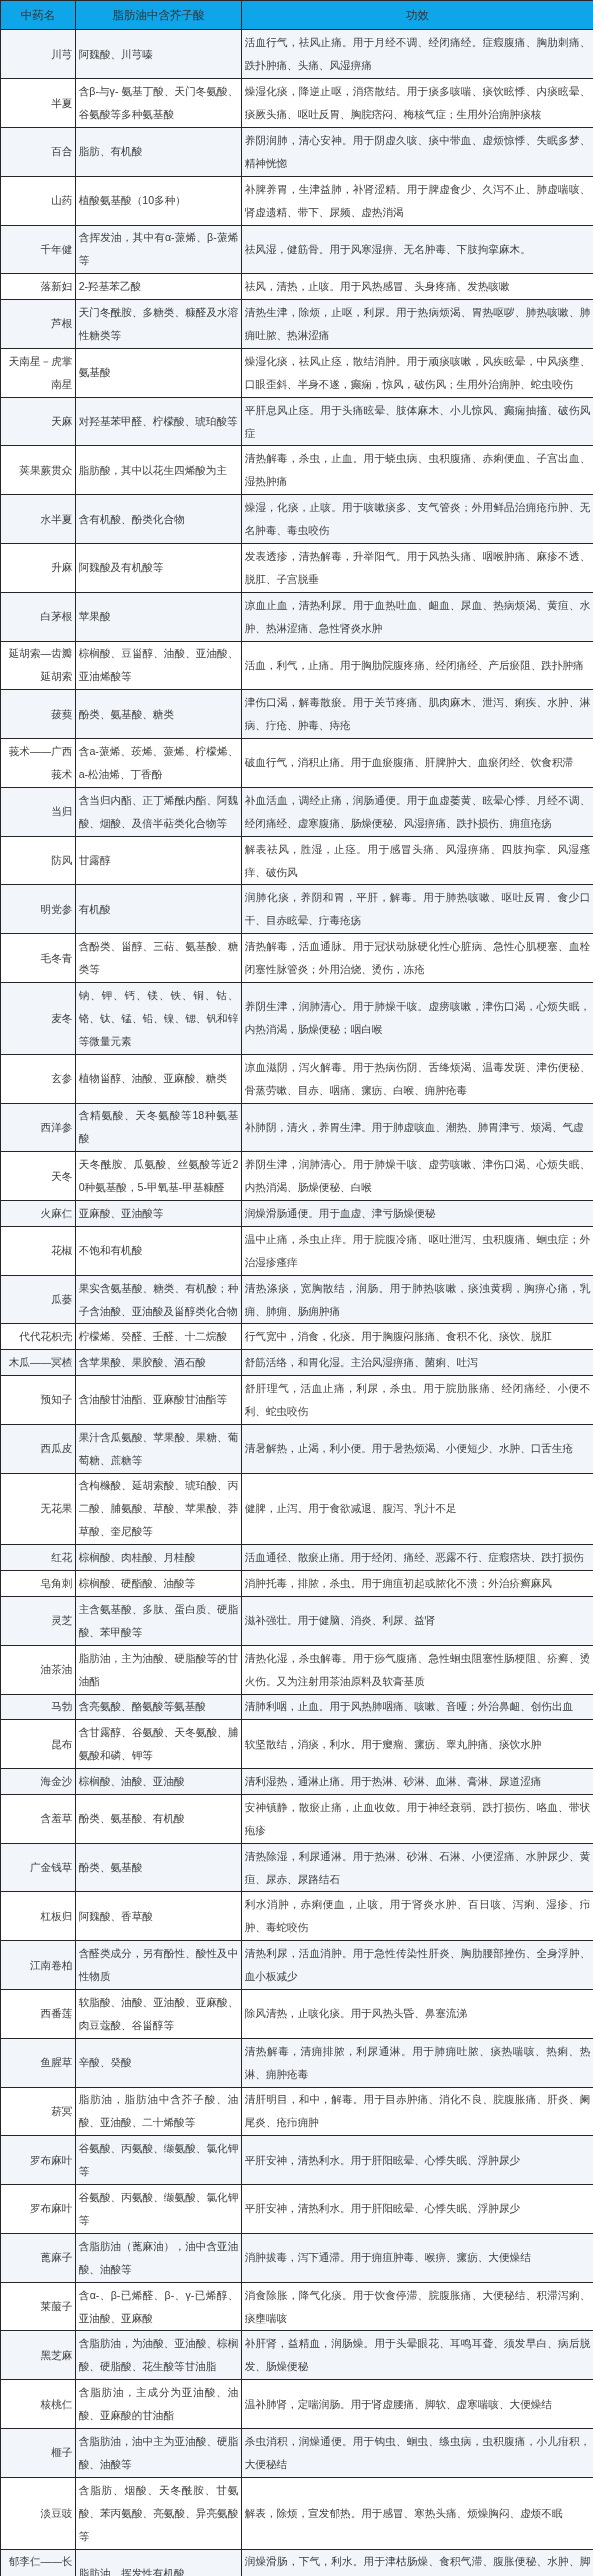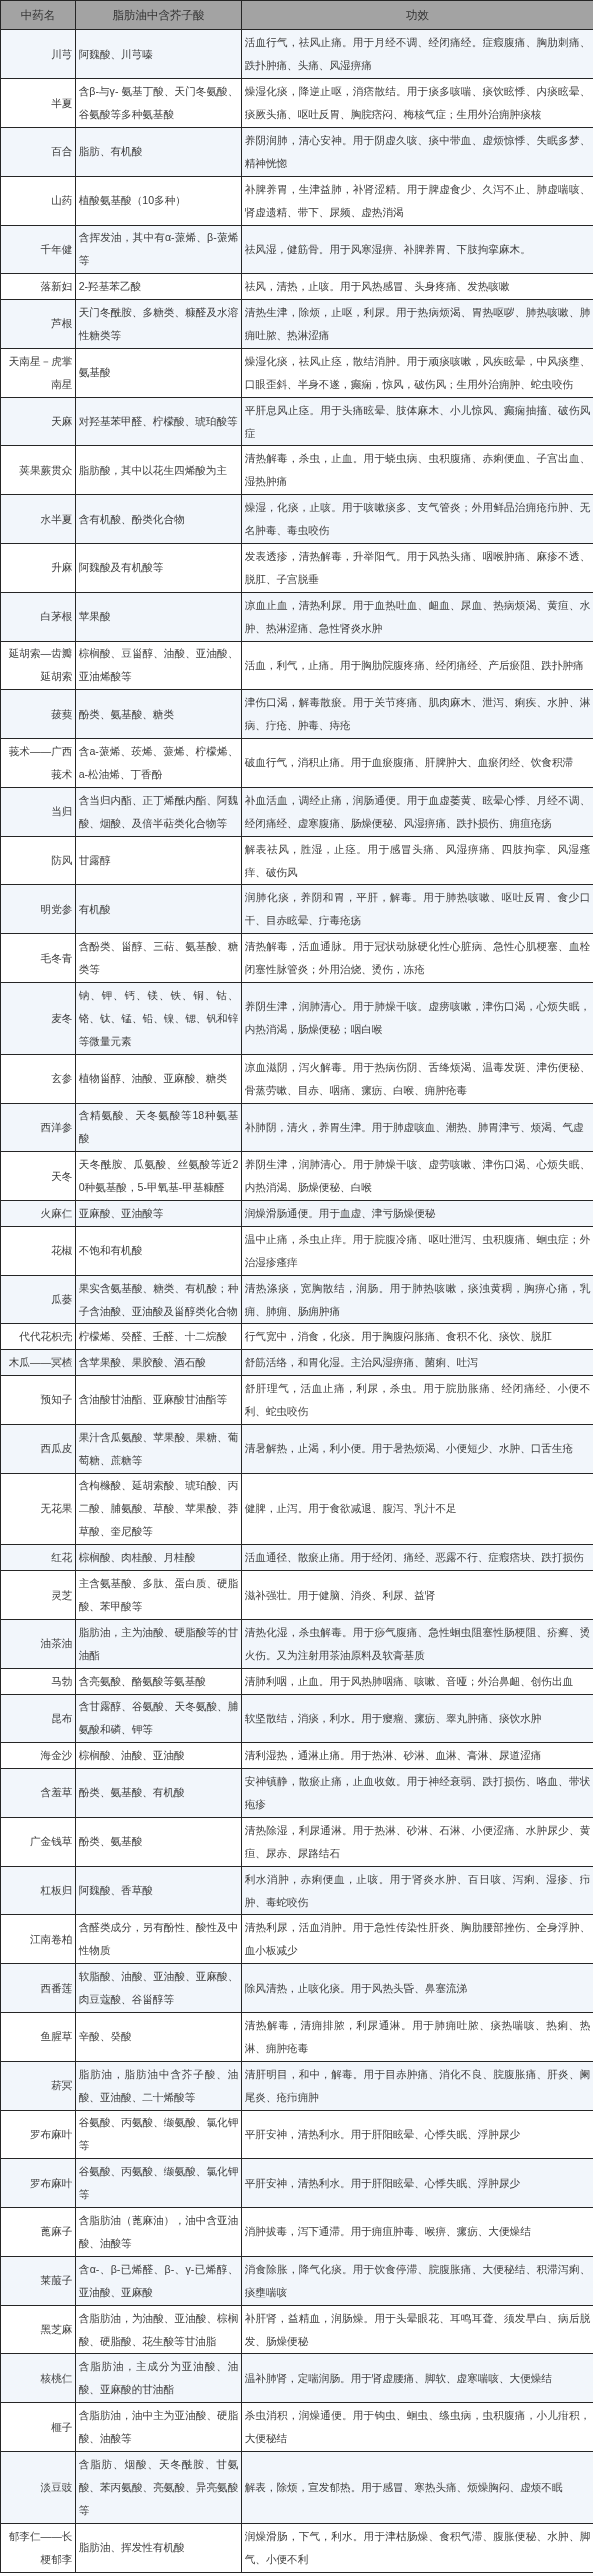--- a/index.html
+++ b/index.html
@@ -19,21 +19,21 @@
     line-height:23px;
     padding:0.9px 2.7px;
     vertical-align:middle;
     word-break:break-all;
     overflow-wrap:anywhere;
   }
   table.tcm th{
     text-align:center;
     font-size:11.5px;
     height:26.6px;
-    background:#a3a3a3;
+    background:#0ea5e9;
     color:#333333;
   }
   td.c-name{width:75px;text-align:right;}
   td.c-comp{width:166px;text-align:justify;}
   td.c-eff{width:352px;text-align:justify;}
   tbody tr:nth-child(odd) td{background:#f2f6fb;}
   tbody tr:nth-child(even) td{background:#ffffff;}
 </style>
 </head>
 <body>
@@ -73,21 +73,21 @@
 
   <tr>
     <td class="c-name">山药</td>
     <td class="c-comp">植酸氨基酸（10多种）</td>
     <td class="c-eff">补脾养胃，生津益肺，补肾涩精。用于脾虚食少、久泻不止、肺虚喘咳、肾虚遗精、带下、尿频、虚热消渴</td>
   </tr>
 
   <tr>
     <td class="c-name">千年健</td>
     <td class="c-comp">含挥发油，其中有α-蒎烯、β-蒎烯等</td>
-    <td class="c-eff">祛风湿，健筋骨。用于风寒湿痹、补脾养胃、下肢拘挛麻木。</td>
+    <td class="c-eff">祛风湿，健筋骨。用于风寒湿痹、无名肿毒、下肢拘挛麻木。</td>
   </tr>
 
   <tr>
     <td class="c-name">落新妇</td>
     <td class="c-comp">2-羟基苯乙酸</td>
     <td class="c-eff">祛风，清热，止咳。用于风热感冒、头身疼痛、发热咳嗽</td>
   </tr>
 
   <tr>
     <td class="c-name">芦根</td>
@@ -245,20 +245,25 @@
     <td class="c-comp">含枸橼酸、延胡索酸、琥珀酸、丙二酸、脯氨酸、草酸、苹果酸、莽草酸、奎尼酸等</td>
     <td class="c-eff">健脾，止泻。用于食欲减退、腹泻、乳汁不足</td>
   </tr>
 
   <tr>
     <td class="c-name">红花</td>
     <td class="c-comp">棕榈酸、肉桂酸、月桂酸</td>
     <td class="c-eff">活血通径、散瘀止痛。用于经闭、痛经、恶露不行、症瘕痞块、跌打损伤</td>
   </tr>
 
+  <tr>
+    <td class="c-name">皂角刺</td>
+    <td class="c-comp">棕榈酸、硬酯酸、油酸等</td>
+    <td class="c-eff">消肿托毒，排脓，杀虫。用于痈疽初起或脓化不溃；外治疥癣麻风</td>
+  </tr>
 
   <tr>
     <td class="c-name">灵芝</td>
     <td class="c-comp">主含氨基酸、多肽、蛋白质、硬脂酸、苯甲酸等</td>
     <td class="c-eff">滋补强壮。用于健脑、消炎、利尿、益肾</td>
   </tr>
 
   <tr>
     <td class="c-name">油茶油</td>
     <td class="c-comp">脂肪油，主为油酸、硬脂酸等的甘油酯</td>

